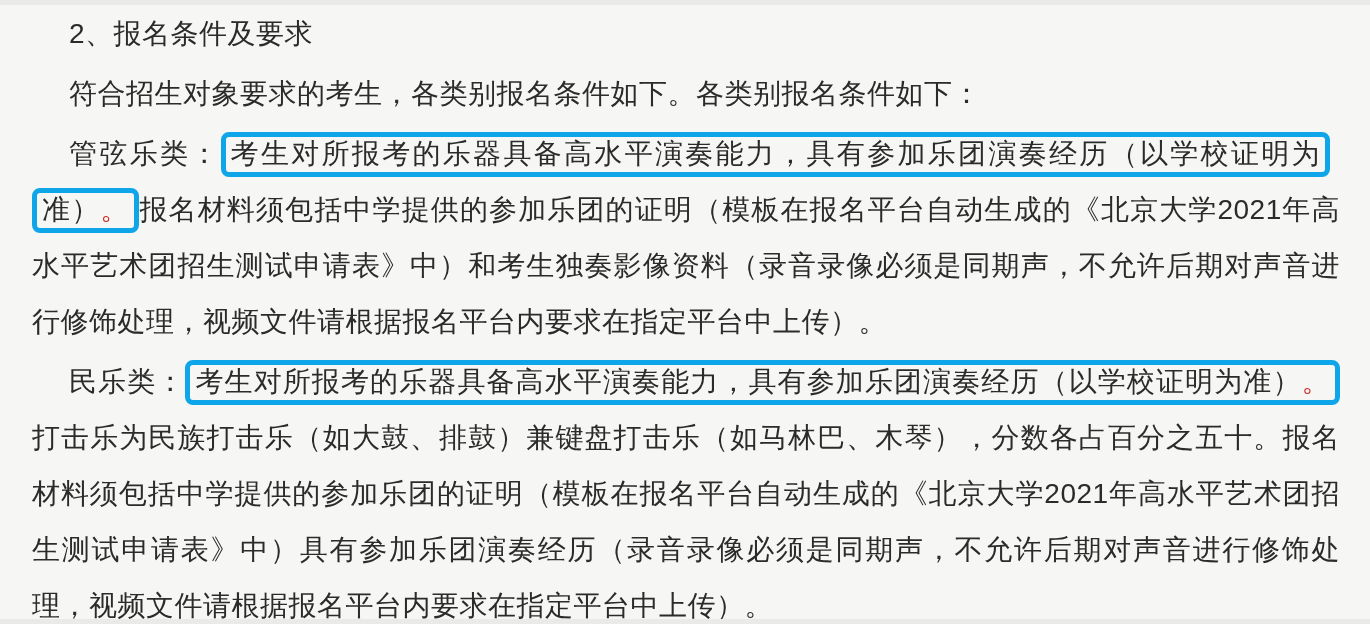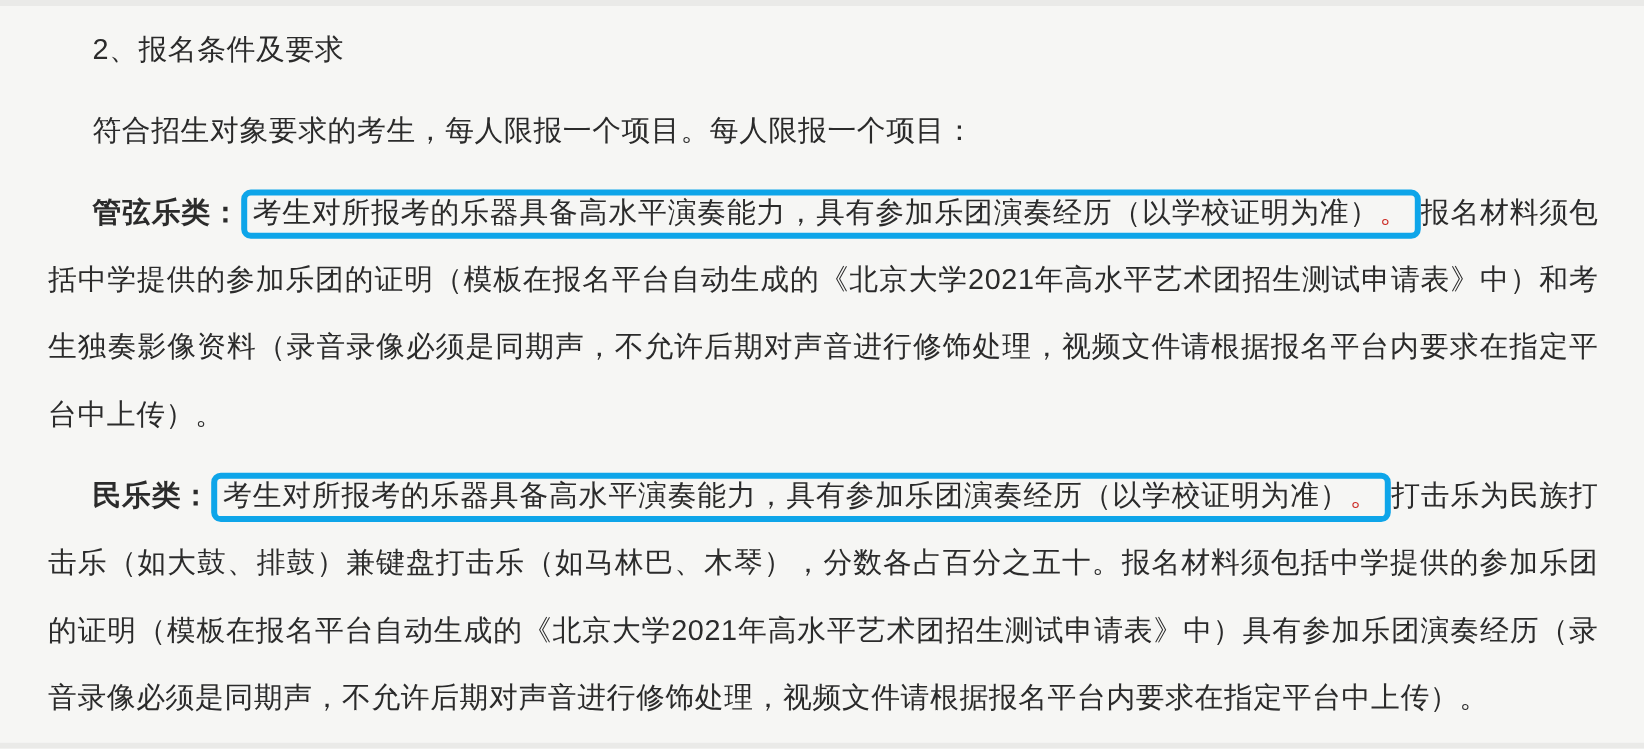--- a/index.html
+++ b/index.html
@@ -26,29 +26,29 @@
   }
   .edge-strip-top { top: 0; }
   .edge-strip-bottom { bottom: 0; }
   .content {
     position: absolute;
     top: 2px;
     left: 28px;
     right: 26px;
   }
   .para {
-    margin: 12px;
-    font-size: 24px;
+    margin: 4px;
+    font-size: 28px;
     line-height: 56px;
     text-indent: 37px;
     letter-spacing: 0.5px;
     text-align: justify;
   }
   .label {
-    font-weight: bold;
+    font-weight: normal;
   }
   .redbox {
     border: 5px solid #0ea5e9;
     border-radius: 8px;
     padding: 1px 5px 3px 5px;
     box-decoration-break: clone;
     -webkit-box-decoration-break: clone;
   }
   .red-period {
     color: #cb2721;
@@ -57,21 +57,21 @@
 </head>
 <body>
 
 <div class="page">
   <div class="edge-strip-top"></div>
 
   <div class="content">
 
     <p class="para">2、报名条件及要求</p>
 
-    <p class="para">符合招生对象要求的考生，每人限报一个项目。每人限报一个项目：</p>
+    <p class="para">符合招生对象要求的考生，各类别报名条件如下。各类别报名条件如下：</p>
 
     <p class="para"><span class="label">管弦乐类：</span><span class="redbox"><span>考生对所报考的乐器具备高水平演奏能力，具有参加乐团演奏经历（以学校证明为准）</span><span class="red-period">。</span></span><span>报名材料须包括中学提供的参加乐团的证明（模板在报名平台自动生成的《北京大学2021年高水平艺术团招生测试申请表》中）和考生独奏影像资料（录音录像必须是同期声，不允许后期对声音进行修饰处理，视频文件请根据报名平台内要求在指定平台中上传）。</span></p>
 
     <p class="para"><span class="label">民乐类：</span><span class="redbox"><span>考生对所报考的乐器具备高水平演奏能力，具有参加乐团演奏经历（以学校证明为准）</span><span class="red-period">。</span></span><span>打击乐为民族打击乐（如大鼓、排鼓）兼键盘打击乐（如马林巴、木琴），分数各占百分之五十。报名材料须包括中学提供的参加乐团的证明（模板在报名平台自动生成的《北京大学2021年高水平艺术团招生测试申请表》中）具有参加乐团演奏经历（录音录像必须是同期声，不允许后期对声音进行修饰处理，视频文件请根据报名平台内要求在指定平台中上传）。</span></p>
 
   </div>
 
   <div class="edge-strip-bottom"></div>
 </div>
 

